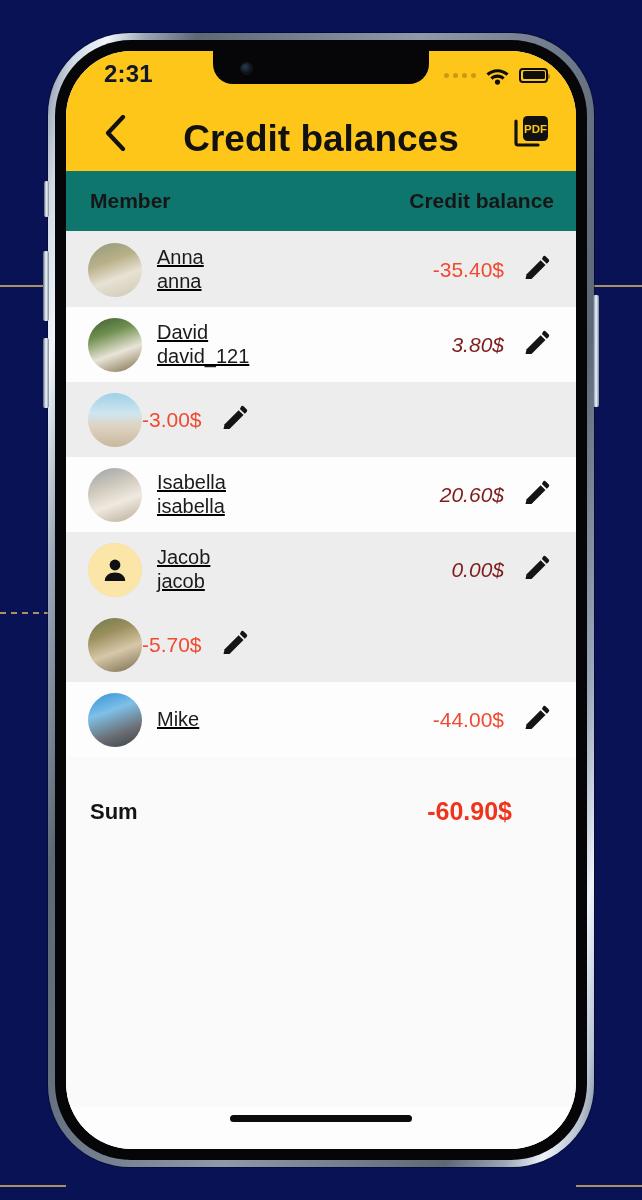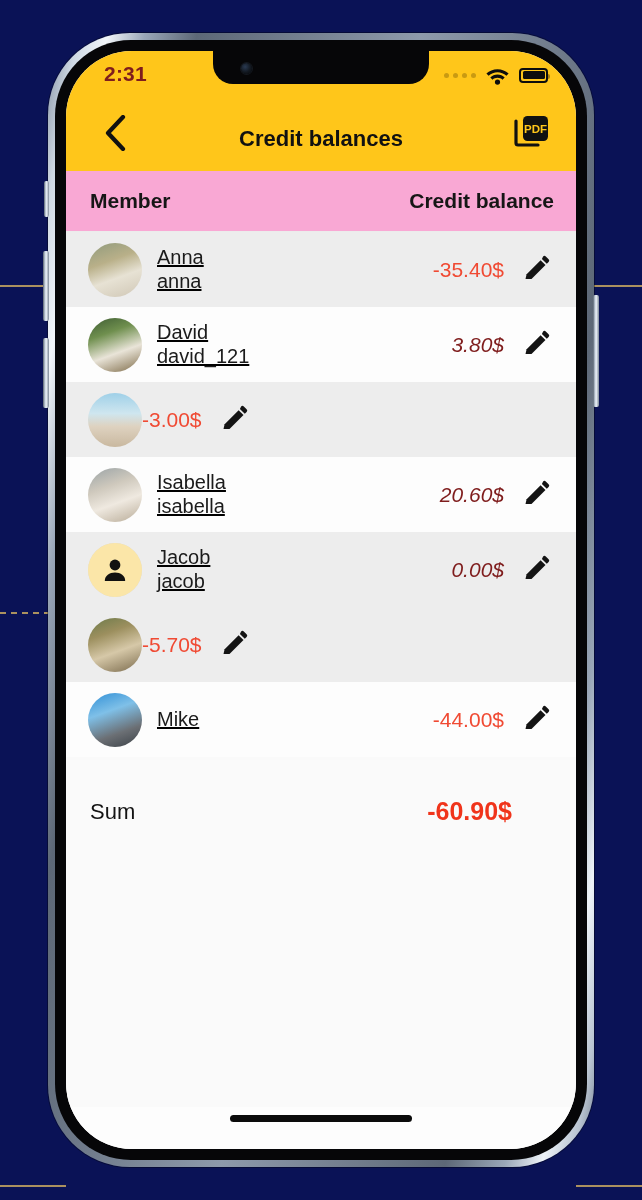--- a/index.html
+++ b/index.html
@@ -100,23 +100,23 @@
     height: 44px;
     background: #FFC61A;
     display: flex;
     align-items: center;
     justify-content: space-between;
     padding: 0 28px 0 38px;
     position: relative;
     z-index: 20;
   }
   .sb-time {
-    font-size: 21px;
+    font-size: 24px;
     font-weight: 700;
-    color: #7f1d1d;
+    color: #0f172a;
     letter-spacing: .2px;
     margin-top: 2px;
   }
   .sb-right {
     display: flex;
     align-items: center;
     gap: 9px;
     margin-top: 4px;
   }
   .sig-dots { display: flex; gap: 4px; align-items: center; }
@@ -152,41 +152,41 @@
   }
   .nav-back {
     width: 46px; height: 46px;
     display: flex; align-items: center; justify-content: center;
     flex: 0 0 auto;
   }
   .nav-title {
     position: absolute;
     left: 0; right: 0;
     text-align: center;
-    font-size: 22px;
+    font-size: 37px;
     font-weight: 700;
     color: #111;
     pointer-events: none;
     margin-top: 12px;
   }
   .nav-pdf {
     margin-left: auto;
     width: 42px; height: 42px;
     display: flex; align-items: center; justify-content: flex-end;
     flex: 0 0 auto;
     position: relative;
     z-index: 2;
   }
 
   
   .table-head {
     display: flex;
     align-items: center;
     justify-content: space-between;
-    background: #f9a8d4;
+    background: #0f766e;
     padding: 18px 22px 18px 24px;
     border-bottom: 1px solid #ECECEC;
   }
   .table-head span {
     font-size: 21px;
     font-weight: 700;
     color: #161616;
   }
 
   
@@ -240,21 +240,21 @@
   }
 
   
   .sum-row {
     display: flex;
     align-items: center;
     justify-content: space-between;
     padding: 40px 64px 0 24px;
     background: #FAFAFA;
   }
-  .sum-label { font-size: 22px; font-weight: 400; color: #141414; }
+  .sum-label { font-size: 22px; font-weight: 700; color: #141414; }
   .sum-value { font-size: 25px; font-weight: 700; color: #F0341B; }
 
   .filler { background: #FAFAFA; flex: 1 1 auto; }
 
   .screen-col { display: flex; flex-direction: column; height: 100%; }
 
   
   .home-area {
     height: 42px;
     background: #FDFDFD;

